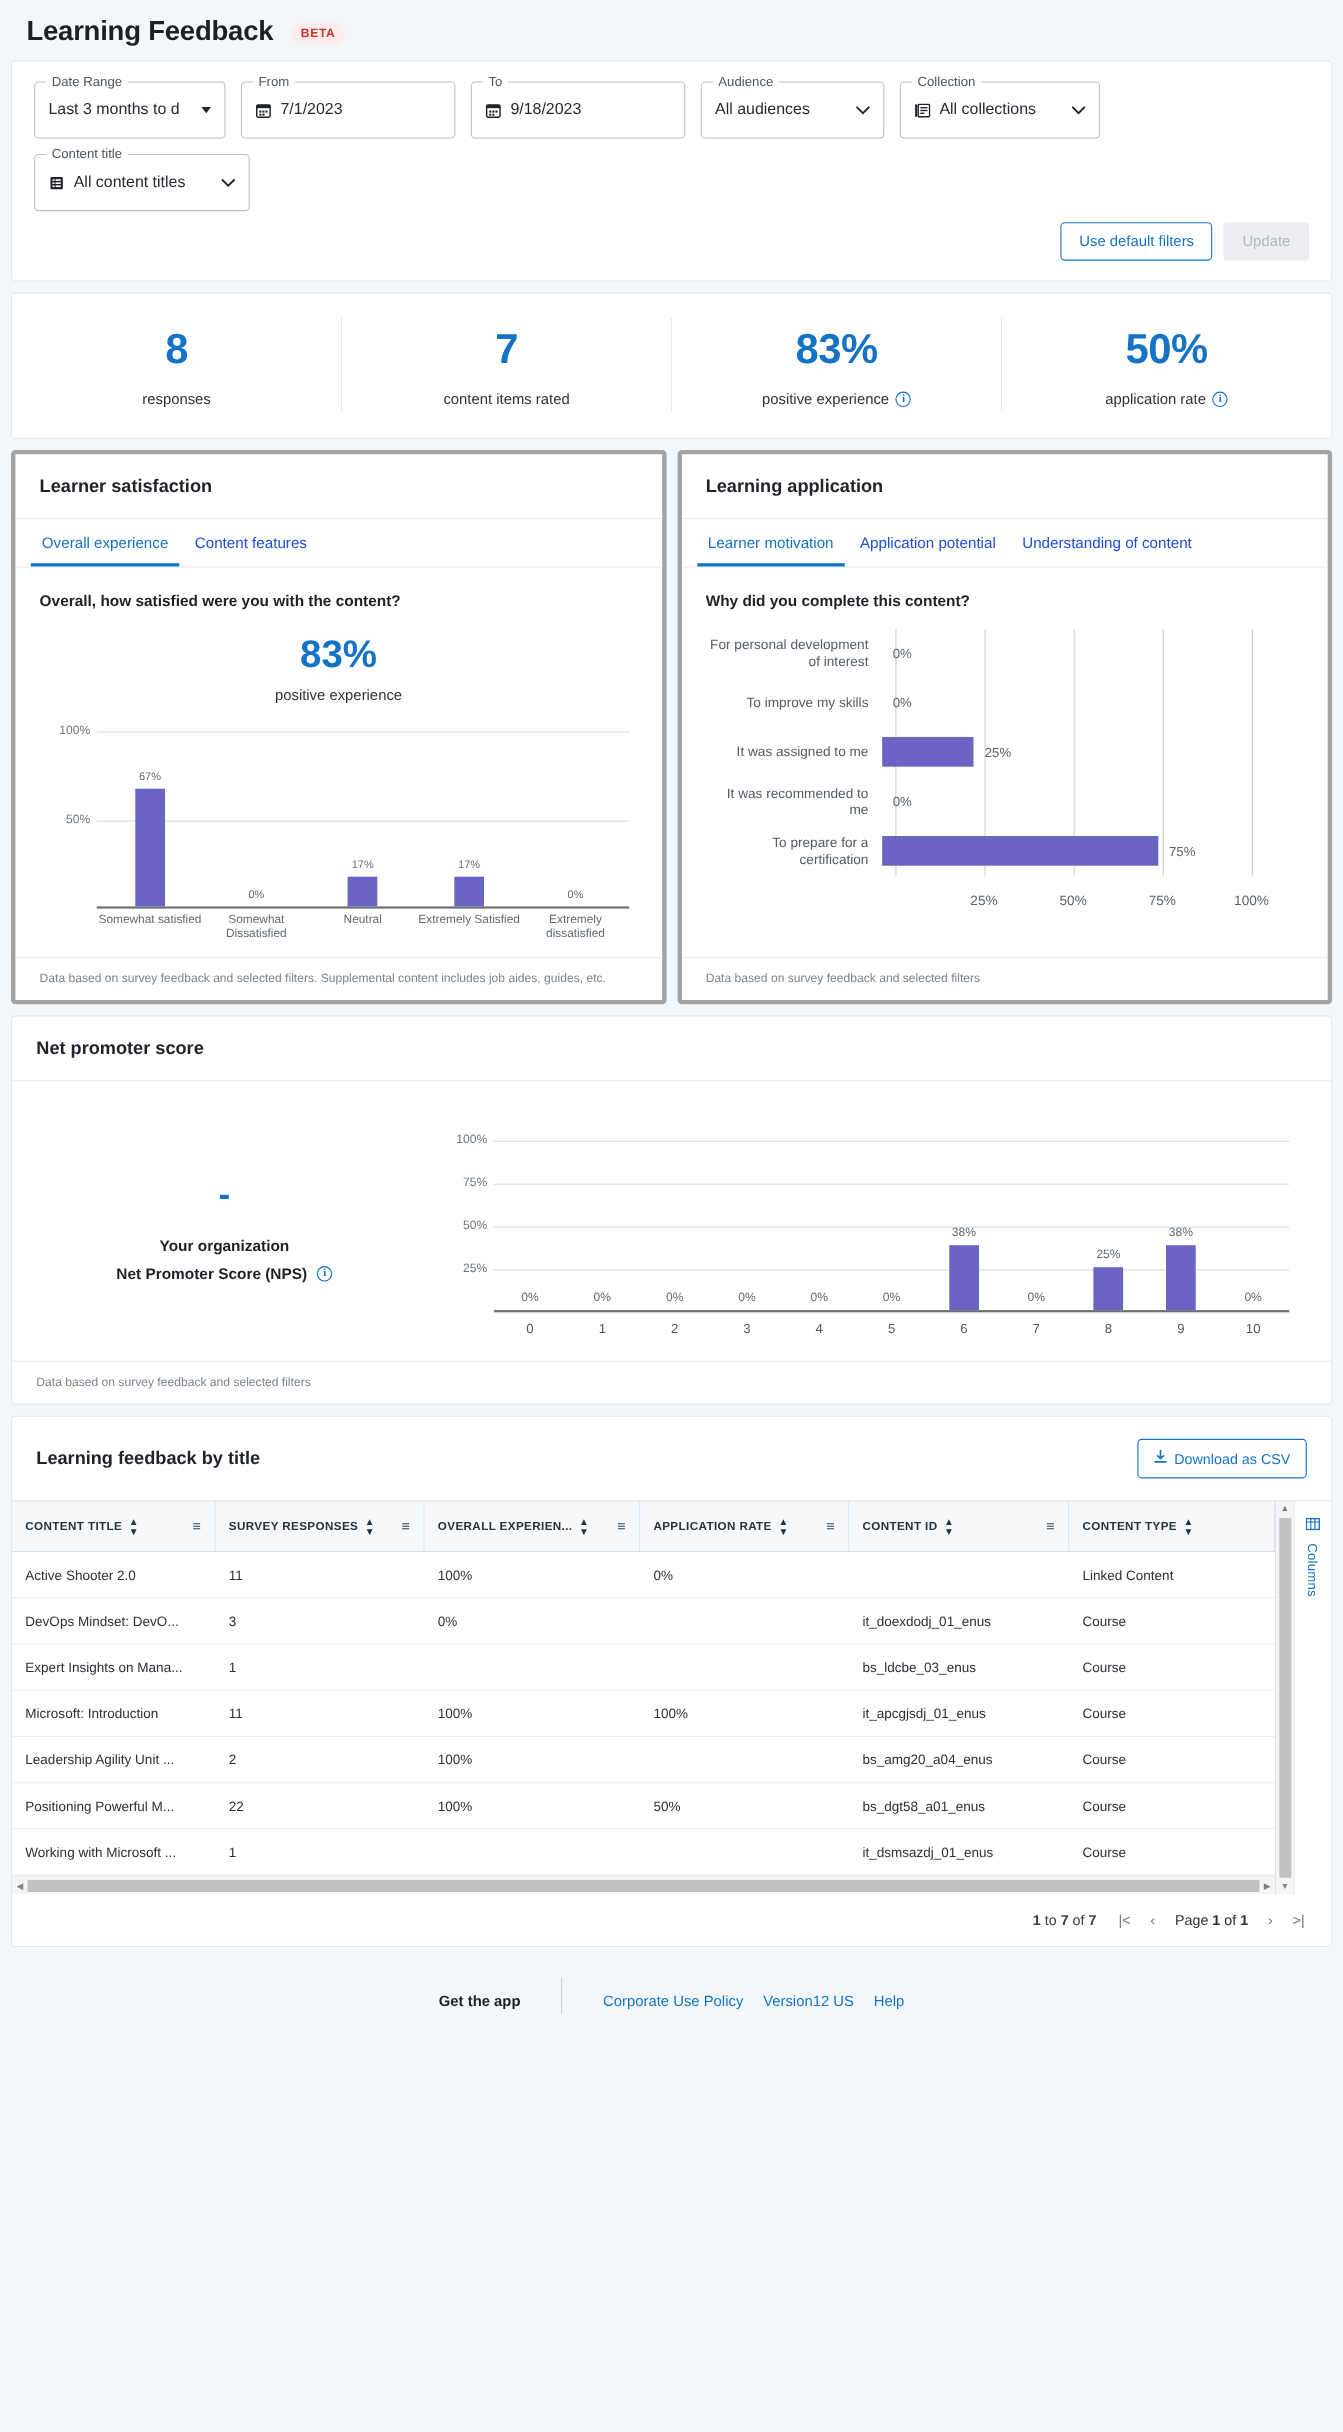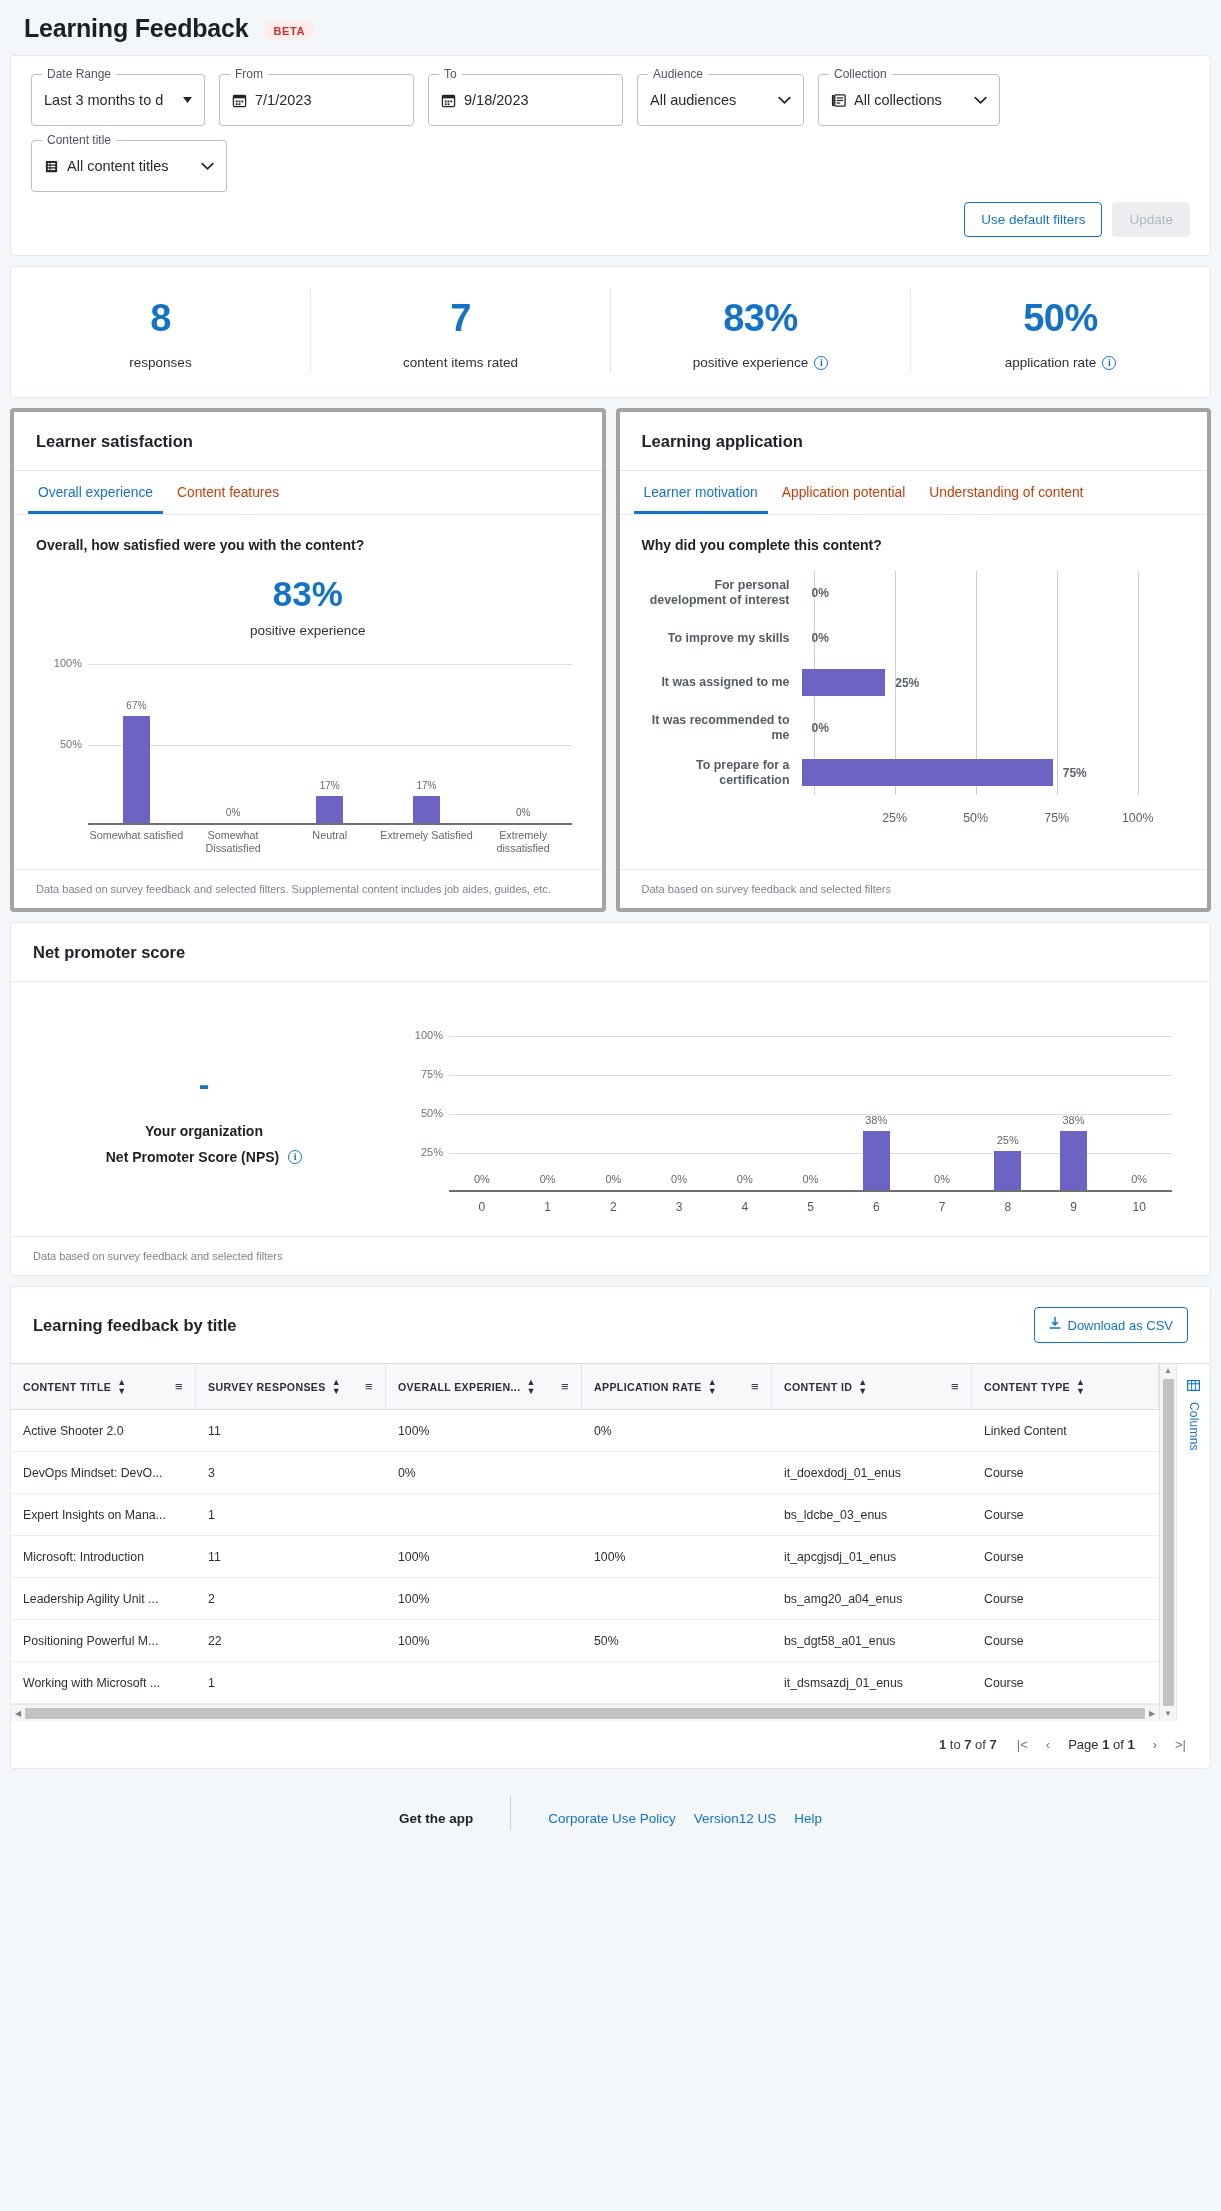--- a/index.html
+++ b/index.html
@@ -170,21 +170,21 @@
   }
   .tabs {
     display: flex;
     gap: 4px;
     border-bottom: 1px solid #e7ebf0;
     padding: 0 14px;
   }
   .tab {
     font-size: 13.8px;
     padding: 14px 10px 11px 10px;
-    color: #c2410c;
+    color: #1d4ed8;
     cursor: pointer;
     border-bottom: 3px solid transparent;
     white-space: nowrap;
   }
   .tab.active {
     color: #1473c6;
     border-bottom-color: #1473c6;
     font-weight: 400;
   }
   .panel-body { padding: 22px 22px 10px 22px; flex: 1; }
@@ -227,21 +227,21 @@
     position: absolute; left: 52px; right: 8px; bottom: 0; height: 34px;
     display: flex;
   }
   .vxlabels div {
     flex: 1; text-align: center; font-size: 10.8px; color: #61696f;
     line-height: 13px; padding-top: 4px;
   }
 
   
   .hchart { position: relative; margin-top: 18px; height: 264px; }
-  .hrows { position: absolute; left: 0; right: 8px; top: 0; bottom: 40px; display: flex; flex-direction: column; font-weight: bold; }
+  .hrows { position: absolute; left: 0; right: 8px; top: 0; bottom: 40px; display: flex; flex-direction: column; }
   .hrow { flex: 1; display: flex; align-items: center; }
   .hrow .hlabel {
     width: 160px; text-align: right; padding-right: 12px;
     font-size: 12.4px; color: #545c65; line-height: 15px;
   }
   .hrow .htrack { flex: 1; position: relative; height: 100%; display: flex; align-items: center; }
   .hrow .hbar { height: 27px; background: #6c63c4; }
   .hrow .hval { font-size: 12px; color: #5a626b; margin-left: 10px; white-space: nowrap; }
   .hgrid { position: absolute; left: 172px; right: 8px; top: 0; bottom: 40px; }
   .hgrid span { position: absolute; top: 0; bottom: 0; width: 1px; background: #c9ced5; }

